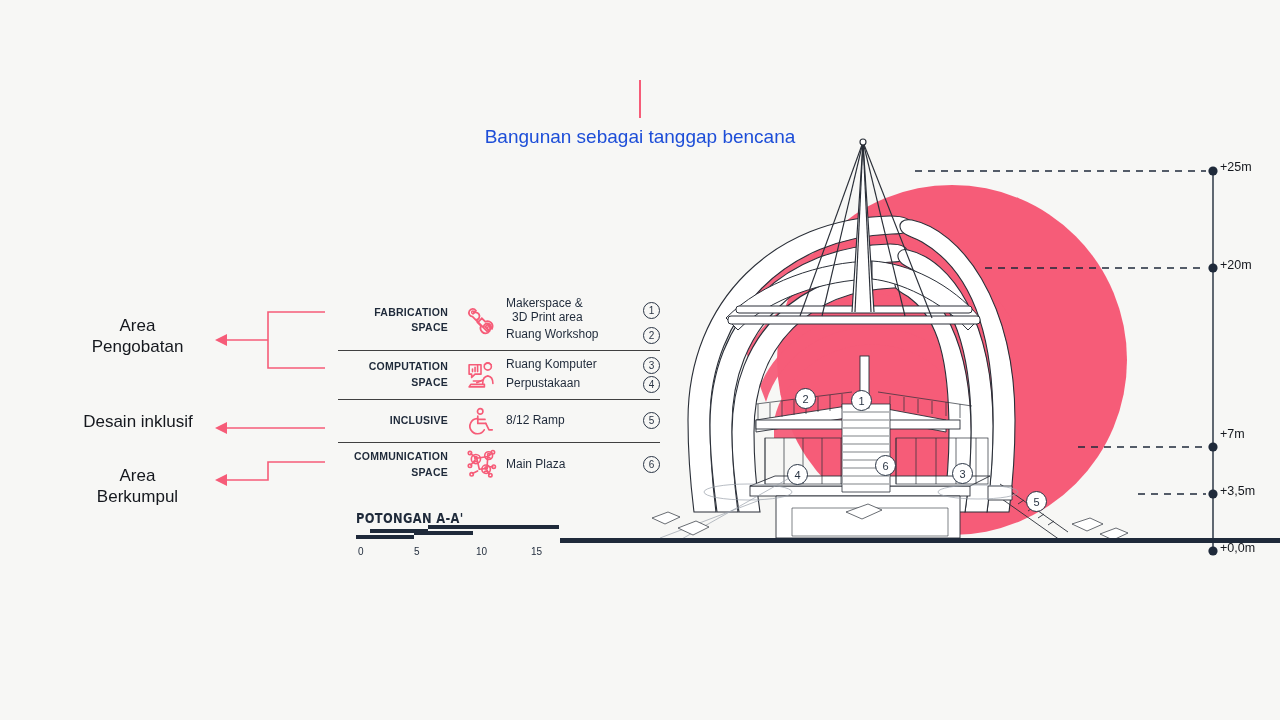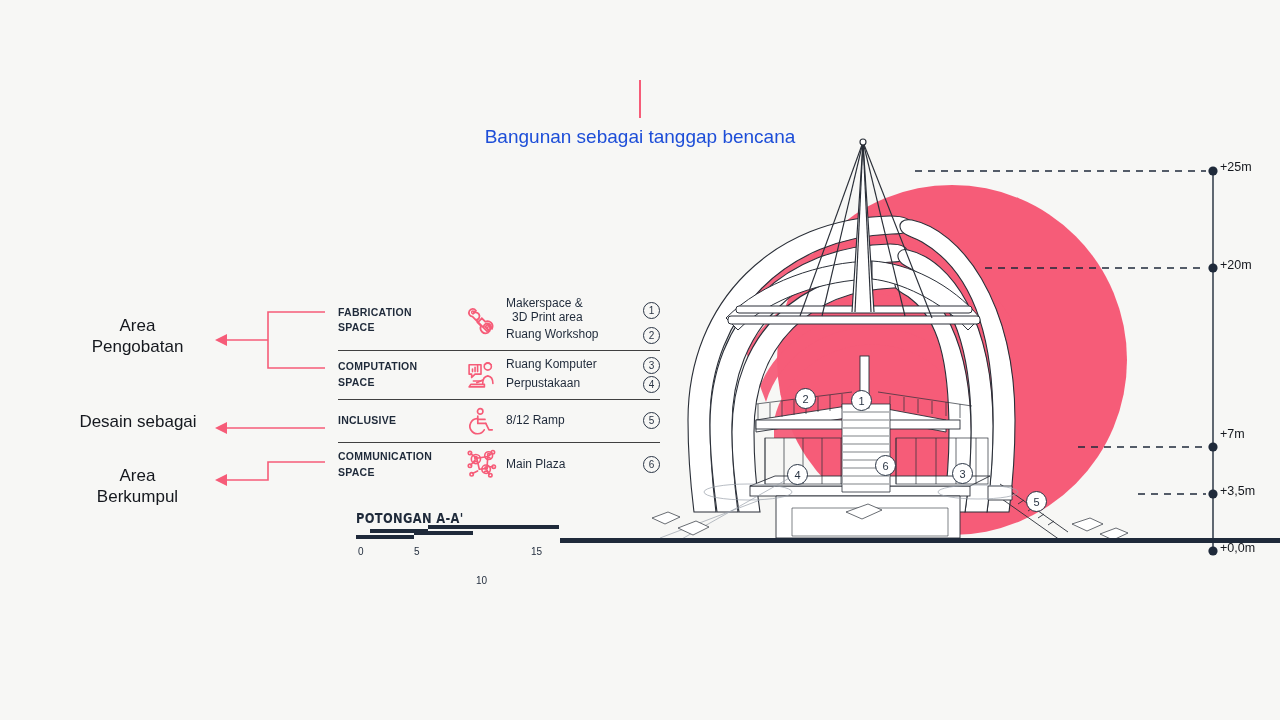--- a/index.html
+++ b/index.html
@@ -40,21 +40,21 @@
 
   
   .legend { position: absolute; left: 338px; top: 291px; width: 322px; }
   .legend-row {
     display: flex; align-items: center;
     border-top: 1px solid #404040;
     padding: 5px 0 5px 0;
   }
   .legend-row.first { border-top: none; }
   .lg-cat {
-    width: 118px; text-align: left; padding-right: 8px;
+    width: 118px; text-align: right; padding-right: 8px;
     font-size: 10.5px; font-weight: 700; letter-spacing: .25px;
     color: #1f2a3a; line-height: 1.45;
   }
   .lg-icon { width: 50px; display: flex; justify-content: center; align-items: center; }
   .lg-icon svg { display: block; }
   .lg-items { flex: 1; }
   .lg-item {
     display: flex; align-items: center; justify-content: space-between;
     gap: 7px; padding: 1px 0;
   }
@@ -384,38 +384,38 @@
     <div class="sb-title">POTONGAN A-A'</div>
     <div class="sb-bar">
       <div class="sb-lower" style="left:0px;  width:58px;"></div>
       <div class="sb-upper" style="left:58px; width:59px;"></div>
       <div class="sb-lower" style="left:117px;width:0px;"></div>
       <div class="sb-upper" style="left:35px; width:0px;"></div>
     </div>
     <div class="sb-ticks">
       <span class="sb-tick" style="left:2px;">0</span>
       <span class="sb-tick" style="left:58px;">5</span>
-      <span class="sb-tick" style="left:120px;margin-top:29px;">10</span>
+      <span class="sb-tick" style="left:120px;">10</span>
       <span class="sb-tick" style="left:175px;">15</span>
     </div>
   </div>
 
   <svg class="overlay">
     <rect x="370" y="529" width="58" height="4" fill="#1f2a3a"></rect>
     <rect x="428" y="525" width="58" height="4" fill="#1f2a3a"></rect>
     <rect x="486" y="529" width="0" height="4" fill="#1f2a3a"></rect>
     <rect x="486" y="525" width="73" height="4" fill="#1f2a3a"></rect>
   </svg>
 
   <div class="annot annot-1">
     <div>Area</div>
     <div>Pengobatan</div>
   </div>
   <div class="annot annot-2">
-    <div>Desain sebagai</div>
+    <div>Desain inklusif</div>
   </div>
   <div class="annot annot-3">
     <div>Area</div>
     <div>Berkumpul</div>
   </div>
 
   <svg class="overlay">
     <g stroke="#F65C78" stroke-width="1.6" fill="none">
 
       <path d="M 325 312 L 268 312 L 268 368 L 325 368"></path>

